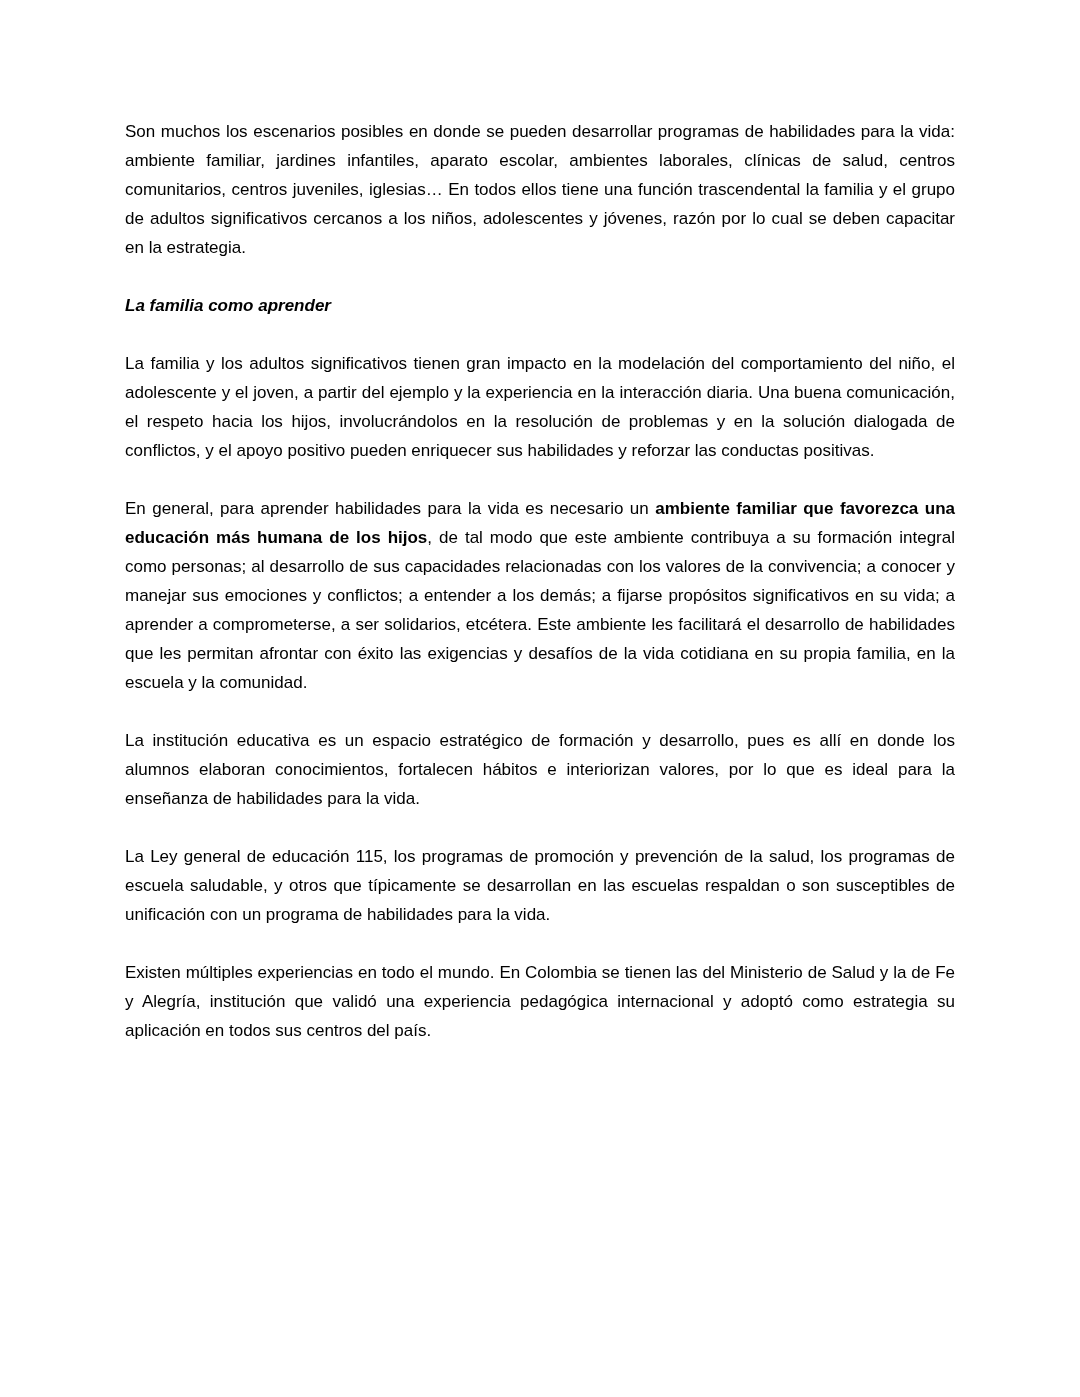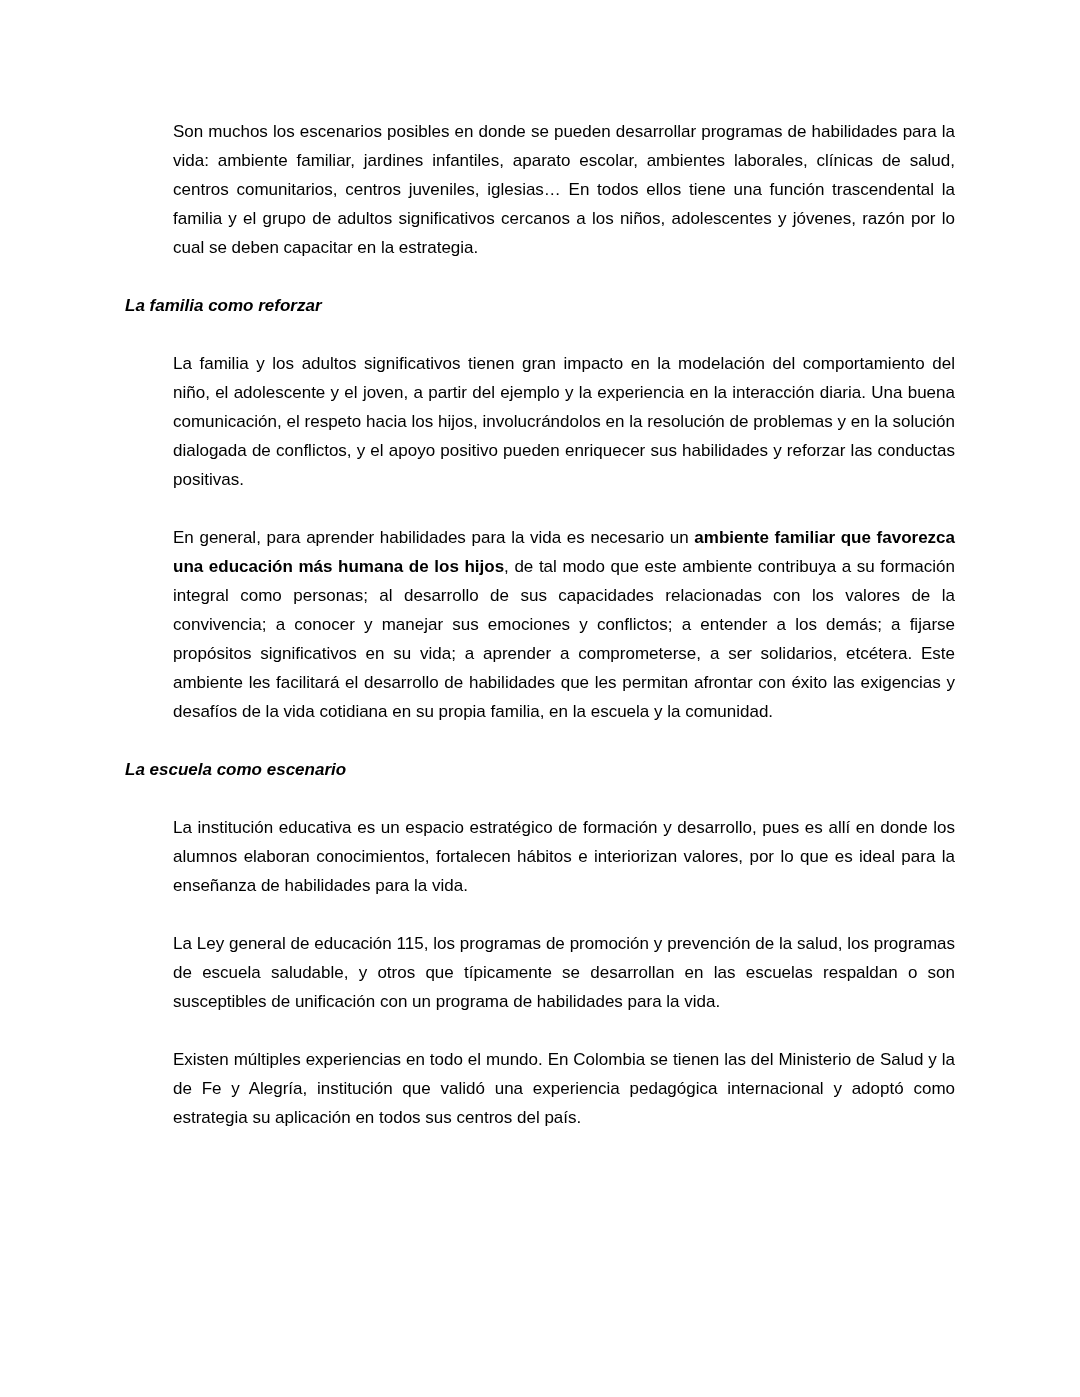--- a/index.html
+++ b/index.html
@@ -16,45 +16,44 @@
     min-height: 1397px;
     background: #ffffff;
     padding: 117px 125px 80px 125px;
   }
   .doc-block {
     font-size: 17px;
     line-height: 29px;
     text-align: justify;
     margin-bottom: 29px;
   }
-  p.doc-block { font-weight: normal; margin-left: 48px; }
+  p.doc-block { font-weight: normal; }
   h2.doc-block {
     font-size: 17px;
     font-weight: bold;
     font-style: italic;
     text-align: left;
   }
   .run { white-space: pre-wrap; }
   .bold { font-weight: bold; }
   .italic { }
 </style>
 </head>
 <body>
 
 <div class="page">
 
   <p class="doc-block"><span class="run">Son muchos los escenarios posibles en donde se pueden desarrollar programas de habilidades para la vida: ambiente familiar, jardines infantiles, aparato escolar, ambientes laborales, clínicas de salud, centros comunitarios, centros juveniles, iglesias… En todos ellos tiene una función trascendental la familia y el grupo de adultos significativos cercanos a los niños, adolescentes y jóvenes, razón por lo cual se deben capacitar en la estrategia.</span></p>
 
-  <h2 class="doc-block"><span class="run">La familia como reforzar</span></h2>
+  <h2 class="doc-block"><span class="run">La familia como aprender</span></h2>
 
   <p class="doc-block"><span class="run">La familia y los adultos significativos tienen gran impacto en la modelación del comportamiento del niño, el adolescente y el joven, a partir del ejemplo y la experiencia en la interacción diaria. Una buena comunicación, el respeto hacia los hijos, involucrándolos en la resolución de problemas y en la solución dialogada de conflictos, y el apoyo positivo pueden enriquecer sus habilidades y reforzar las conductas positivas.</span></p>
 
   <p class="doc-block"><span class="run">En general, para aprender habilidades para la vida es necesario un </span><span class="run bold">ambiente familiar que favorezca una educación más humana de los hijos</span><span class="run">, de tal modo que este ambiente contribuya a su formación integral como personas; al desarrollo de sus capacidades relacionadas con los valores de la convivencia; a conocer y manejar sus emociones y conflictos; a entender a los demás; a fijarse propósitos significativos en su vida; a aprender a comprometerse, a ser solidarios, etcétera. Este ambiente les facilitará el desarrollo de habilidades que les permitan afrontar con éxito las exigencias y desafíos de la vida cotidiana en su propia familia, en la escuela y la comunidad.</span></p>
 
-  <h2 class="doc-block"><span class="run">La escuela como escenario</span></h2>
 
   <p class="doc-block"><span class="run">La institución educativa es un espacio estratégico de formación y desarrollo, pues es allí en donde los alumnos elaboran conocimientos, fortalecen hábitos e interiorizan valores, por lo que es ideal para la enseñanza de habilidades para la vida.</span></p>
 
   <p class="doc-block"><span class="run">La Ley general de educación 115, los programas de promoción y prevención de la salud, los programas de escuela saludable, y otros que típicamente se desarrollan en las escuelas respaldan o son susceptibles de unificación con un programa de habilidades para la vida.</span></p>
 
   <p class="doc-block"><span class="run">Existen múltiples experiencias en todo el mundo. En Colombia se tienen las del </span><span class="run italic">Ministerio de Salud</span><span class="run"> y la de </span><span class="run italic">Fe y Alegría</span><span class="run">, institución que validó una experiencia pedagógica internacional y adoptó como estrategia su aplicación en todos sus centros del país.</span></p>
 
 </div>
 
 </body></html>

